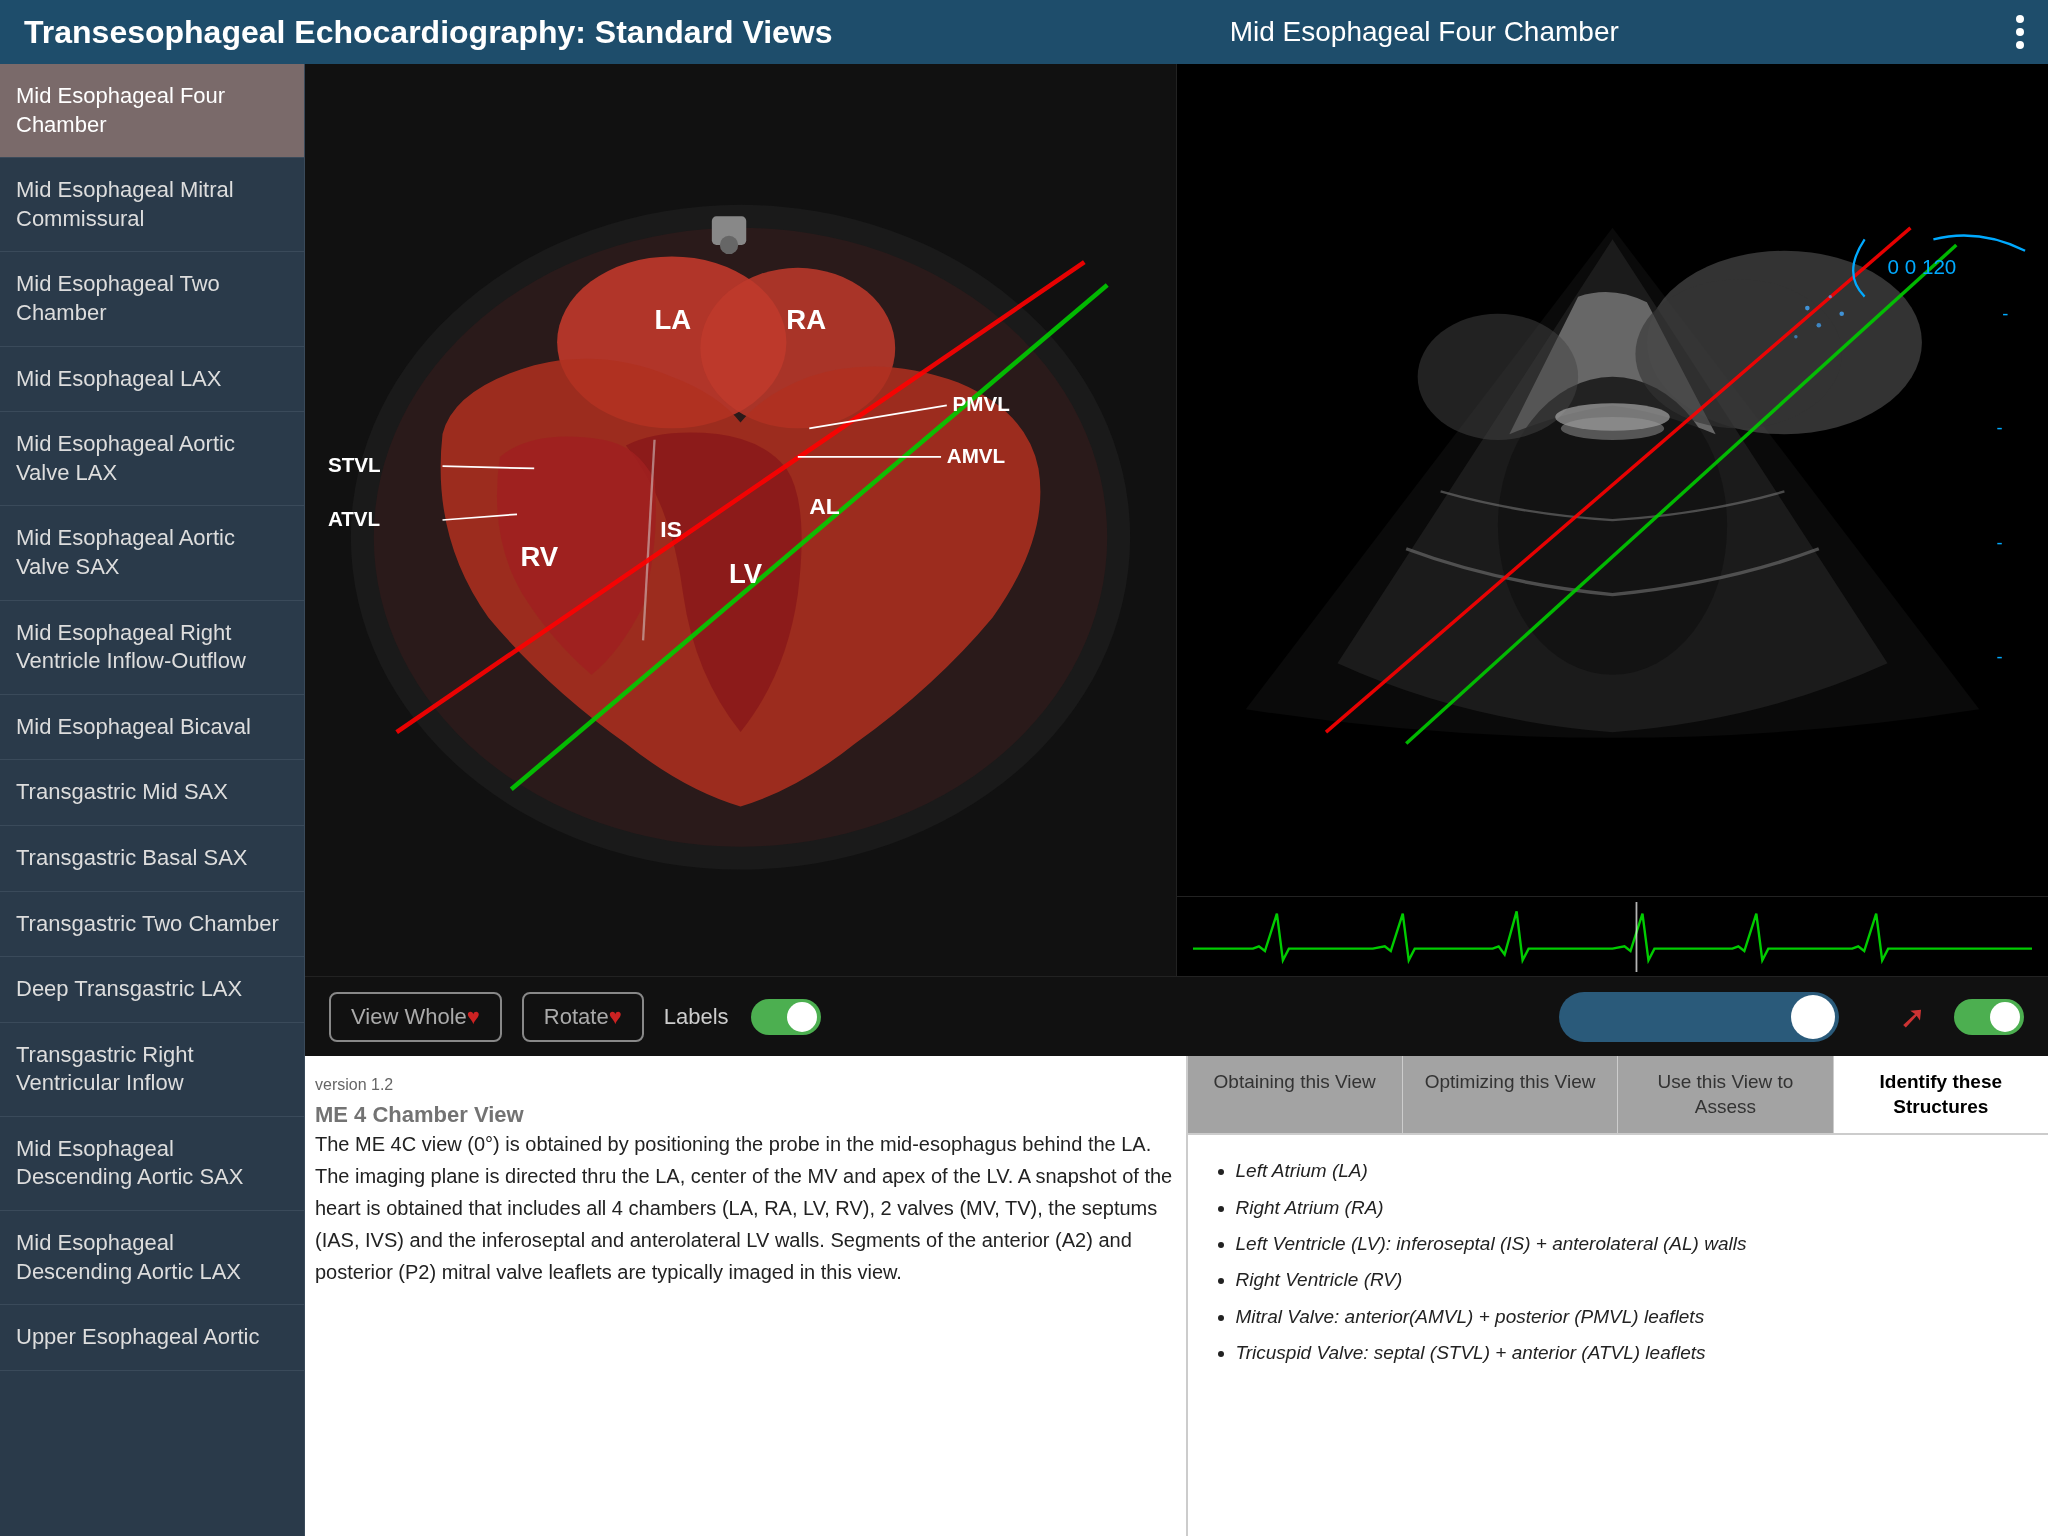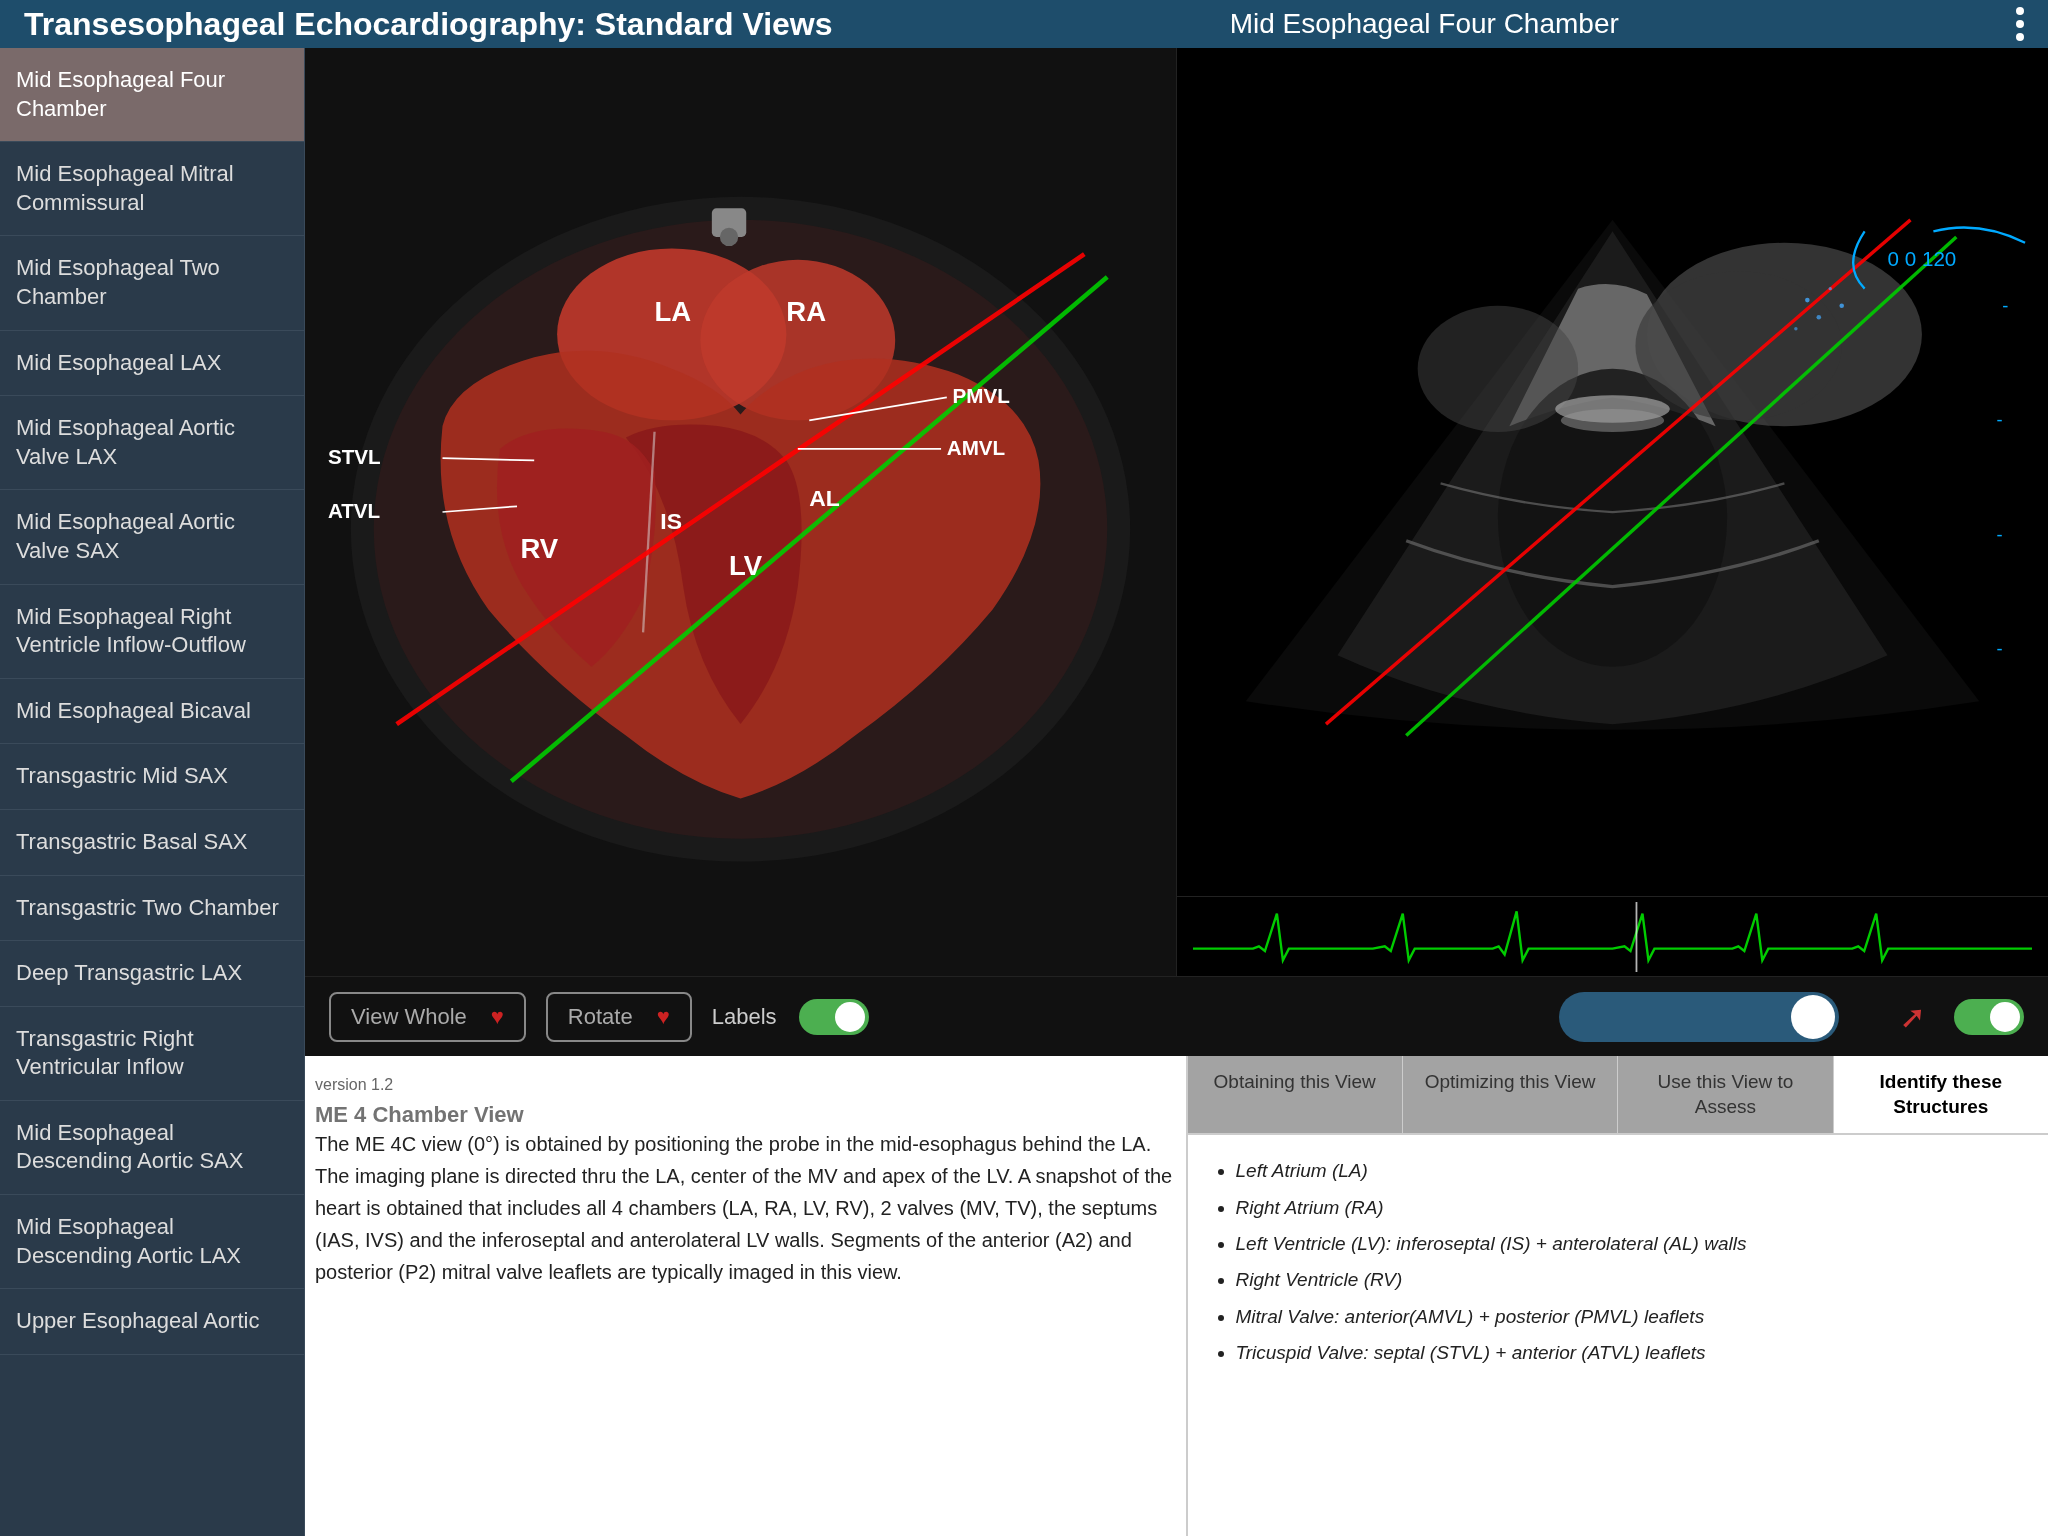--- a/index.html
+++ b/index.html
@@ -5,21 +5,21 @@
     * { box-sizing: border-box; margin: 0; padding: 0; }
     body { font-family: Arial, Helvetica, sans-serif; background: #1a1a2e; color: #fff; width: 2048px; height: 1536px; overflow: hidden; display: flex; flex-direction: column; }
 
     
     .header {
       background: #1e4d6b;
       display: flex;
       align-items: center;
       justify-content: space-between;
       padding: 0 24px;
-      height: 48px;
+      height: 64px;
       flex-shrink: 0;
     }
     .header-title { font-size: 32px; font-weight: bold; color: #fff; }
     .header-view-name { font-size: 28px; color: #fff; }
     .header-dots { display: flex; flex-direction: column; gap: 5px; cursor: pointer; }
     .header-dots span { width: 8px; height: 8px; background: #fff; border-radius: 50%; display: block; }
 
     
     .main-content {
       display: flex;
@@ -161,21 +161,21 @@
     .btn-outline {
       border: 2px solid #888;
       background: transparent;
       color: #aaa;
       padding: 10px 20px;
       border-radius: 8px;
       font-size: 22px;
       cursor: pointer;
       display: flex;
       align-items: center;
-      gap: 24px;
+      gap: 0;
     }
 
     
     .toggle-container {
       display: flex;
       align-items: center;
       gap: 22px;
       font-size: 22px;
       color: #ccc;
     }

